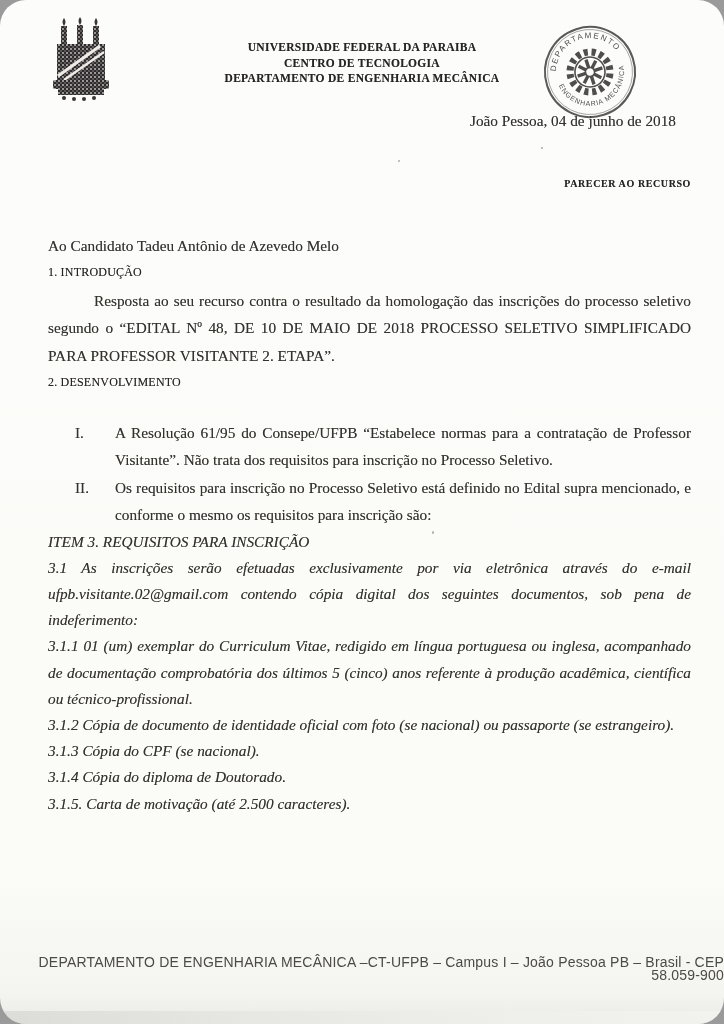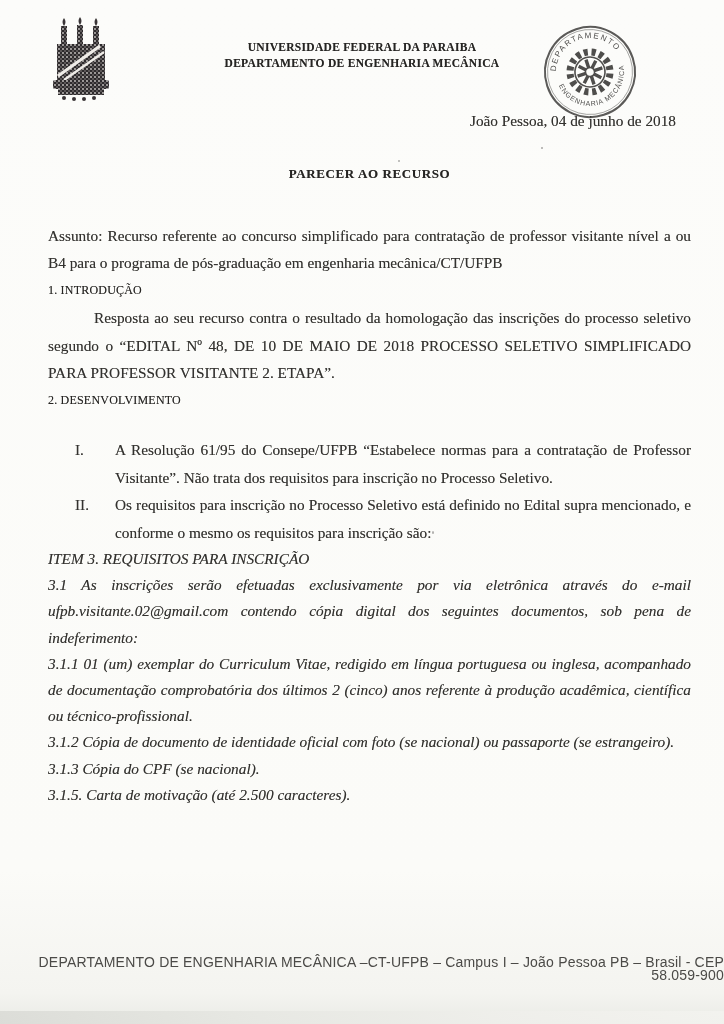--- a/index.html
+++ b/index.html
@@ -4,20 +4,21 @@
 <style>
   html,body{margin:0;padding:0;background:#9a9a9a;}
   .page{
     position:relative;
     width:724px;height:1024px;
     margin:0 auto;
     background:linear-gradient(180deg,#fcfcfa 0%,#fbfbf8 85%,#f4f4f0 97%,#e9eae5 100%);
     overflow:hidden;
     font-family:"Liberation Serif","DejaVu Serif",serif;
     color:#2e2d2b;
+    border-radius:26px;
   }
   .scan-text{ text-shadow:0 0 .6px rgba(70,68,66,.55); }
 
   
   .crest{ position:absolute; left:50px; top:16px; width:62px; height:92px; }
   .head-center{
     position:absolute; left:162px; top:40px; width:400px;
     text-align:center; font-weight:bold; font-size:11.5px; line-height:15.5px;
     letter-spacing:.3px; color:#262523;
   }
@@ -27,22 +28,22 @@
     position:absolute; top:112px; right:48px;
     font-size:15.3px; color:#33322f;
   }
 
   
   .doc-body{
     position:absolute; left:48px; right:33px; top:158px;
     font-size:15.3px; line-height:27.5px; text-align:justify; color:#33322f;
   }
   .doc-title{
-    margin:2px 0 34px 0; text-align:center; font-weight:bold;
-    font-size:13px; letter-spacing:.6px; color:#262523;
+    margin:12px 0 34px 0; text-align:right; font-weight:bold;
+    font-size:10px; letter-spacing:.6px; color:#262523;
   }
   .doc-body p{ margin:0; }
   .salutation{ margin-top:14px; text-indent:46px; }
   .sec-heading{ margin-top:28px; font-weight:normal; font-size:12px; letter-spacing:.2px; color:#262523; }
   .indent-para{ margin-top:26px; text-indent:46px; }
   .roman-list{ margin-top:22px; }
   .roman-item{ display:flex; padding-left:27px; }
   .roman-item .marker{ width:40px; flex:0 0 40px; }
   .roman-item .li-text{ flex:1; text-align:justify; }
   .clauses{ line-height:26.2px;font-style:italic; }
@@ -94,20 +95,21 @@
     <rect x="3" y="64" width="56" height="9" rx="2" fill="url(#dots)"></rect>
     <rect x="8" y="73" width="46" height="6" fill="url(#dots)"></rect>
     <circle cx="14" cy="82" r="2" fill="#3a3537"></circle>
     <circle cx="24" cy="83" r="2" fill="#3a3537"></circle>
     <circle cx="34" cy="83" r="2" fill="#3a3537"></circle>
     <circle cx="44" cy="82" r="2" fill="#3a3537"></circle>
   </svg>
 
   <div class="head-center scan-text">
     <div>UNIVERSIDADE FEDERAL DA PARAIBA</div>
+    <div>CENTRO DE TECNOLOGIA</div>
     <div>DEPARTAMENTO DE ENGENHARIA MECÂNICA</div>
   </div>
 
   <svg class="seal" viewBox="-50 -50 100 100">
     <defs>
       <path id="arcTop" d="M -34 0 A 34 34 0 0 1 34 0" fill="none"></path>
       <path id="arcBot" d="M -34 0 A 34 34 0 0 0 34 0" fill="none"></path>
     </defs>
     <circle r="45" fill="none" stroke="#5b5a58" stroke-width="2"></circle>
     <circle r="42.5" fill="none" stroke="#7a7977" stroke-width="0.6"></circle>
@@ -123,44 +125,45 @@
     <text font-family="Liberation Sans, sans-serif" font-size="7" letter-spacing="0.8" fill="#4f4e4c">
       <textPath href="#arcBot" startOffset="50%" text-anchor="middle">ENGENHARIA MECÂNICA</textPath>
     </text>
   </svg>
 
   <div class="date-line scan-text">João Pessoa, 04 de junho de 2018</div>
 
   <div class="doc-body scan-text">
     <div class="doc-title">PARECER AO RECURSO</div>
 
-    <p>Assunto: Recurso referente ao concurso simplificado para contratação de professor visitante nível a ou B4 para o programa de pós-graduação em engenharia mecânica/CT/UFPB</p>
+    <p>Ao Candidato Tadeu Antônio de Azevedo Melo</p>
 
     <p class="sec-heading">1. INTRODUÇÃO</p>
     <p class="indent-para">Resposta ao seu recurso contra o resultado da homologação das inscrições do processo seletivo segundo o “EDITAL Nº 48, DE 10 DE MAIO DE 2018 PROCESSO SELETIVO SIMPLIFICADO PARA PROFESSOR VISITANTE 2. ETAPA”.</p>
 
     <p class="sec-heading">2. DESENVOLVIMENTO</p>
 
     <div class="roman-list">
       <div class="roman-item">
         <span class="marker">I.</span>
         <span class="li-text">A Resolução 61/95 do Consepe/UFPB “Estabelece normas para a contratação de Professor Visitante”. Não trata dos requisitos para inscrição no Processo Seletivo.</span>
       </div>
       <div class="roman-item">
         <span class="marker">II.</span>
         <span class="li-text">Os requisitos para inscrição no Processo Seletivo está definido no Edital supra mencionado, e conforme o mesmo os requisitos para inscrição são:</span>
       </div>
     </div>
 
     <div class="clauses">
       <p>ITEM 3. REQUISITOS PARA INSCRIÇÃO</p>
       <p>3.1 As inscrições serão efetuadas exclusivamente por via eletrônica através do e-mail ufpb.visitante.02@gmail.com contendo cópia digital dos seguintes documentos, sob pena de indeferimento:</p>
-      <p>3.1.1 01 (um) exemplar do Curriculum Vitae, redigido em língua portuguesa ou inglesa, acompanhado de documentação comprobatória dos últimos 2 (cinco) anos referente à produção acadêmica, científica ou técnico-profissional.</p>
+      <p>3.1.1 01 (um) exemplar do Curriculum Vitae, redigido em língua portuguesa ou inglesa, acompanhado de documentação comprobatória dos últimos 5 (cinco) anos referente à produção acadêmica, científica ou técnico-profissional.</p>
       <p>3.1.2 Cópia de documento de identidade oficial com foto (se nacional) ou passaporte (se estrangeiro).</p>
       <p>3.1.3 Cópia do CPF (se nacional).</p>
+      <p>3.1.4 Cópia do diploma de Doutorado.</p>
       <p>3.1.5. Carta de motivação (até 2.500 caracteres).</p>
     </div>
   </div>
 
   <div class="footer">
     <div>DEPARTAMENTO DE ENGENHARIA MECÂNICA –CT-UFPB – Campus I – João Pessoa PB – Brasil - CEP 58.059-900</div>
   </div>
 
   <div class="speck s1"></div>
   <div class="speck s2"></div>

